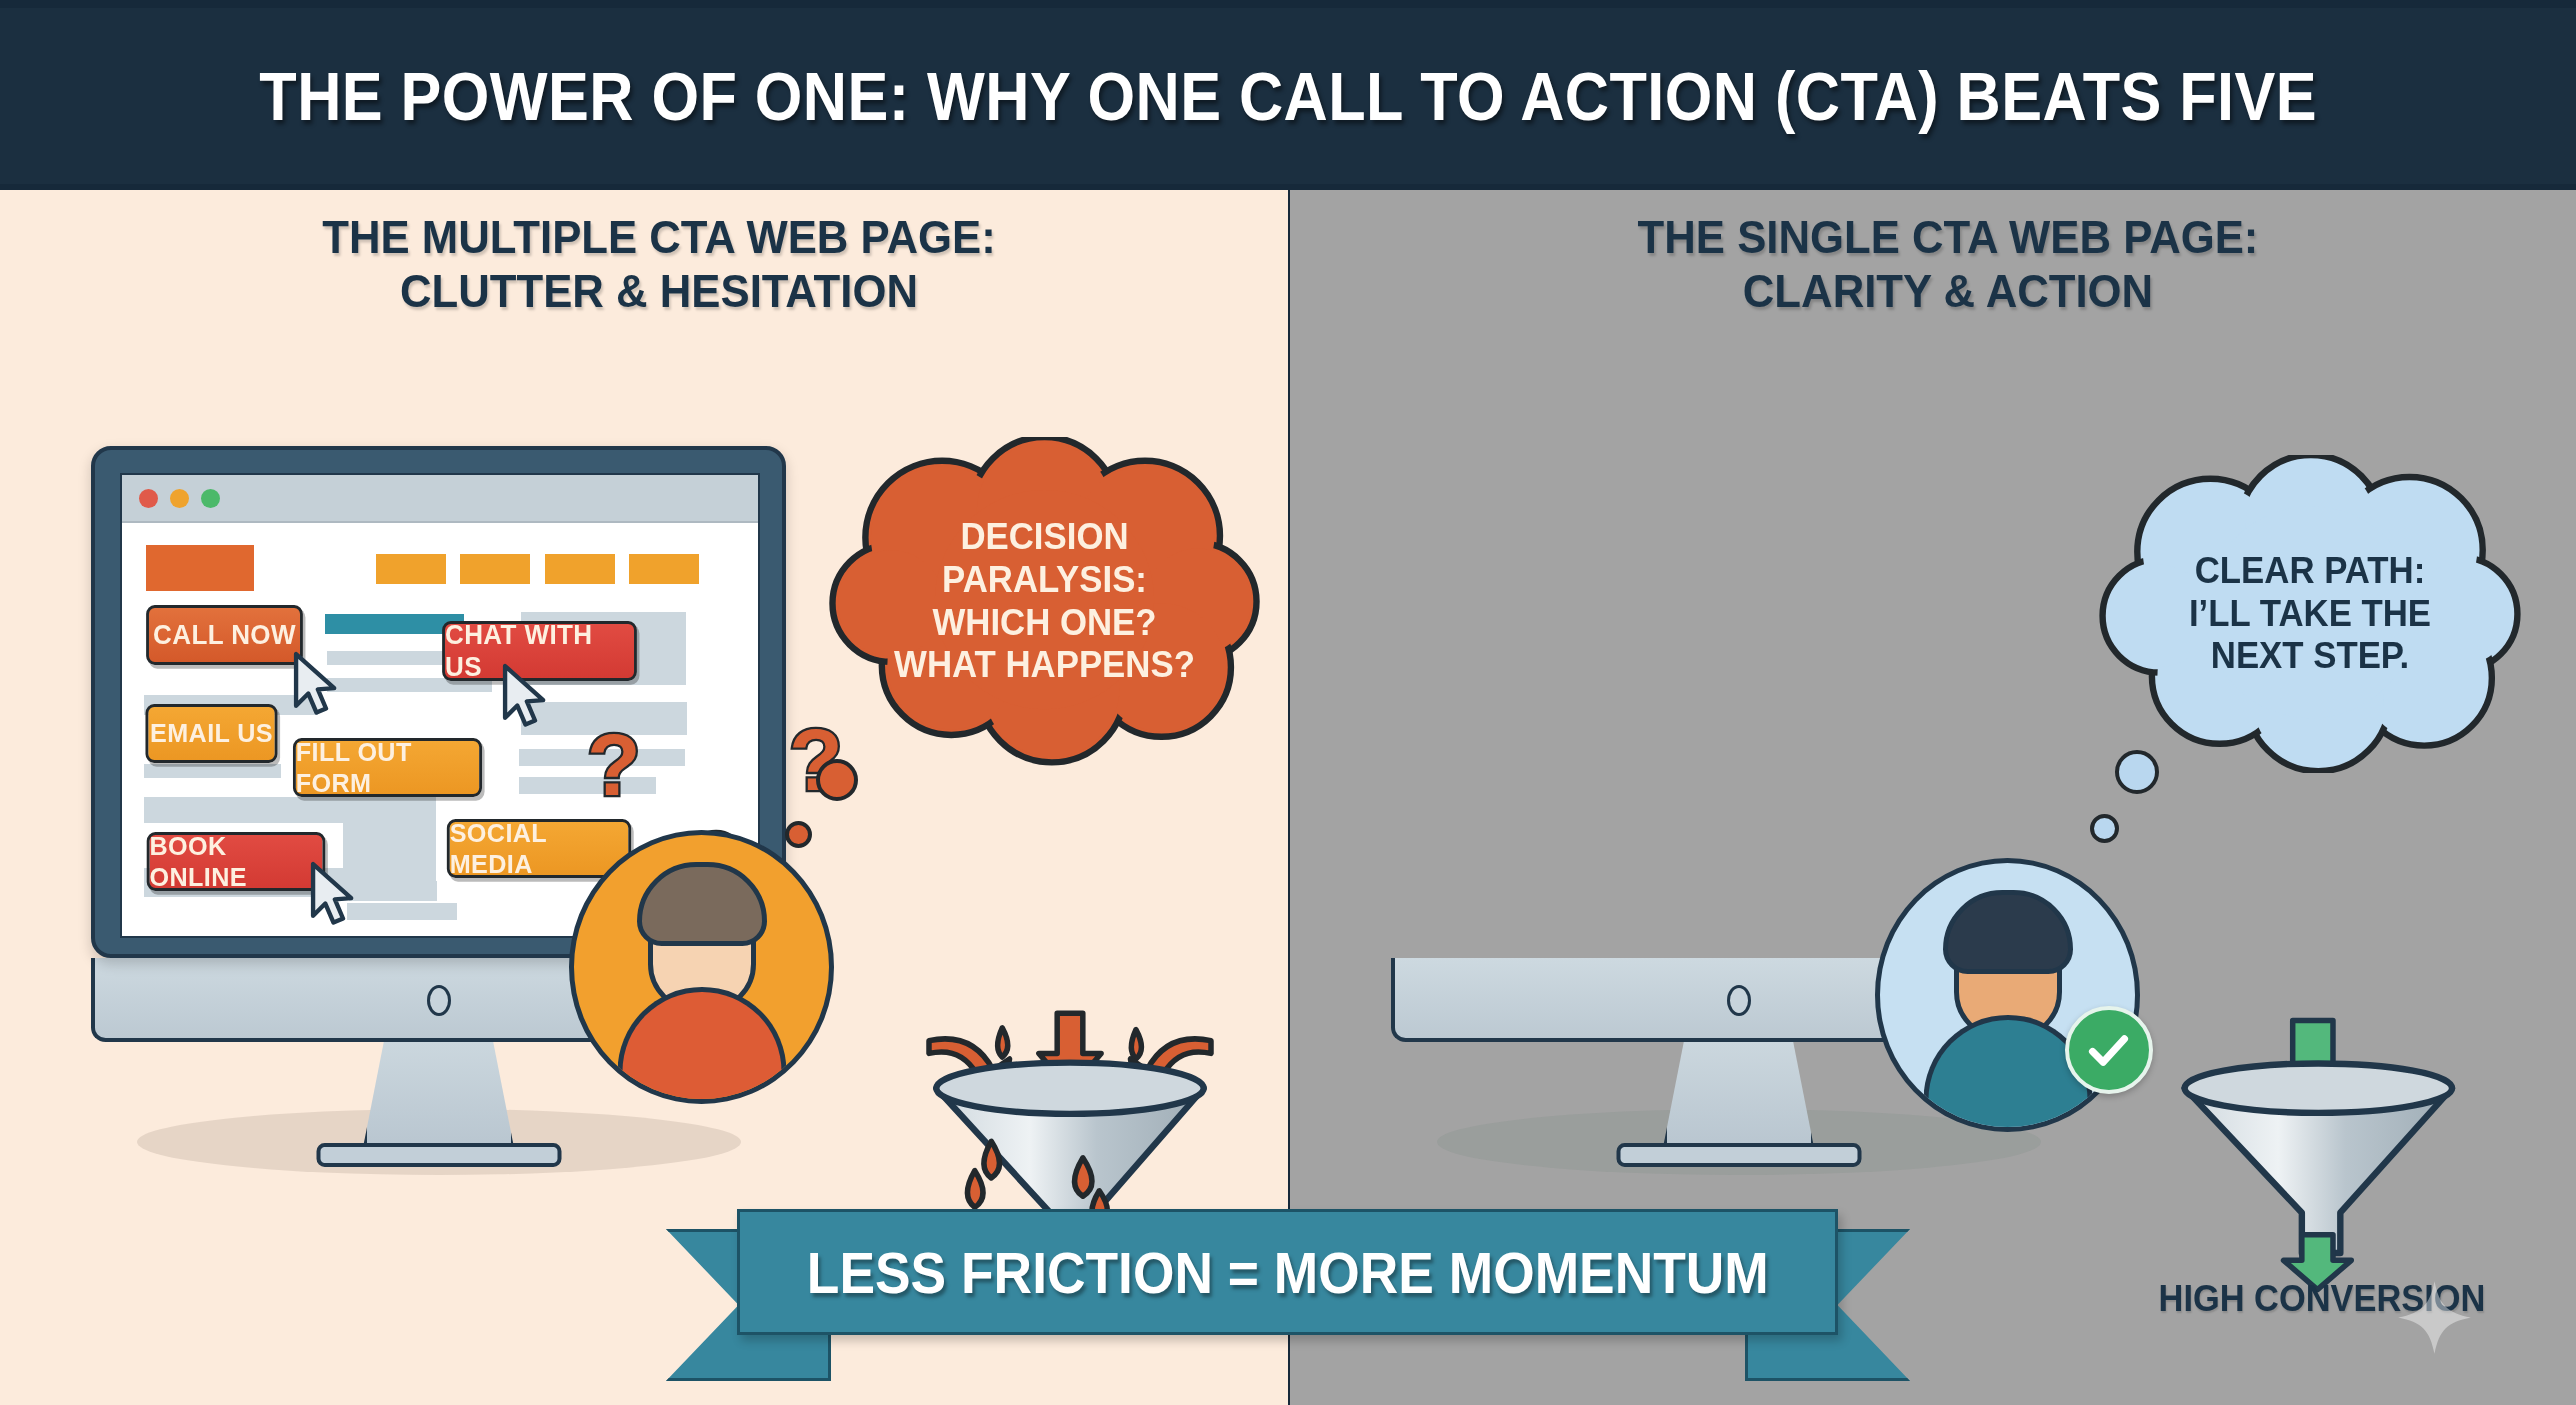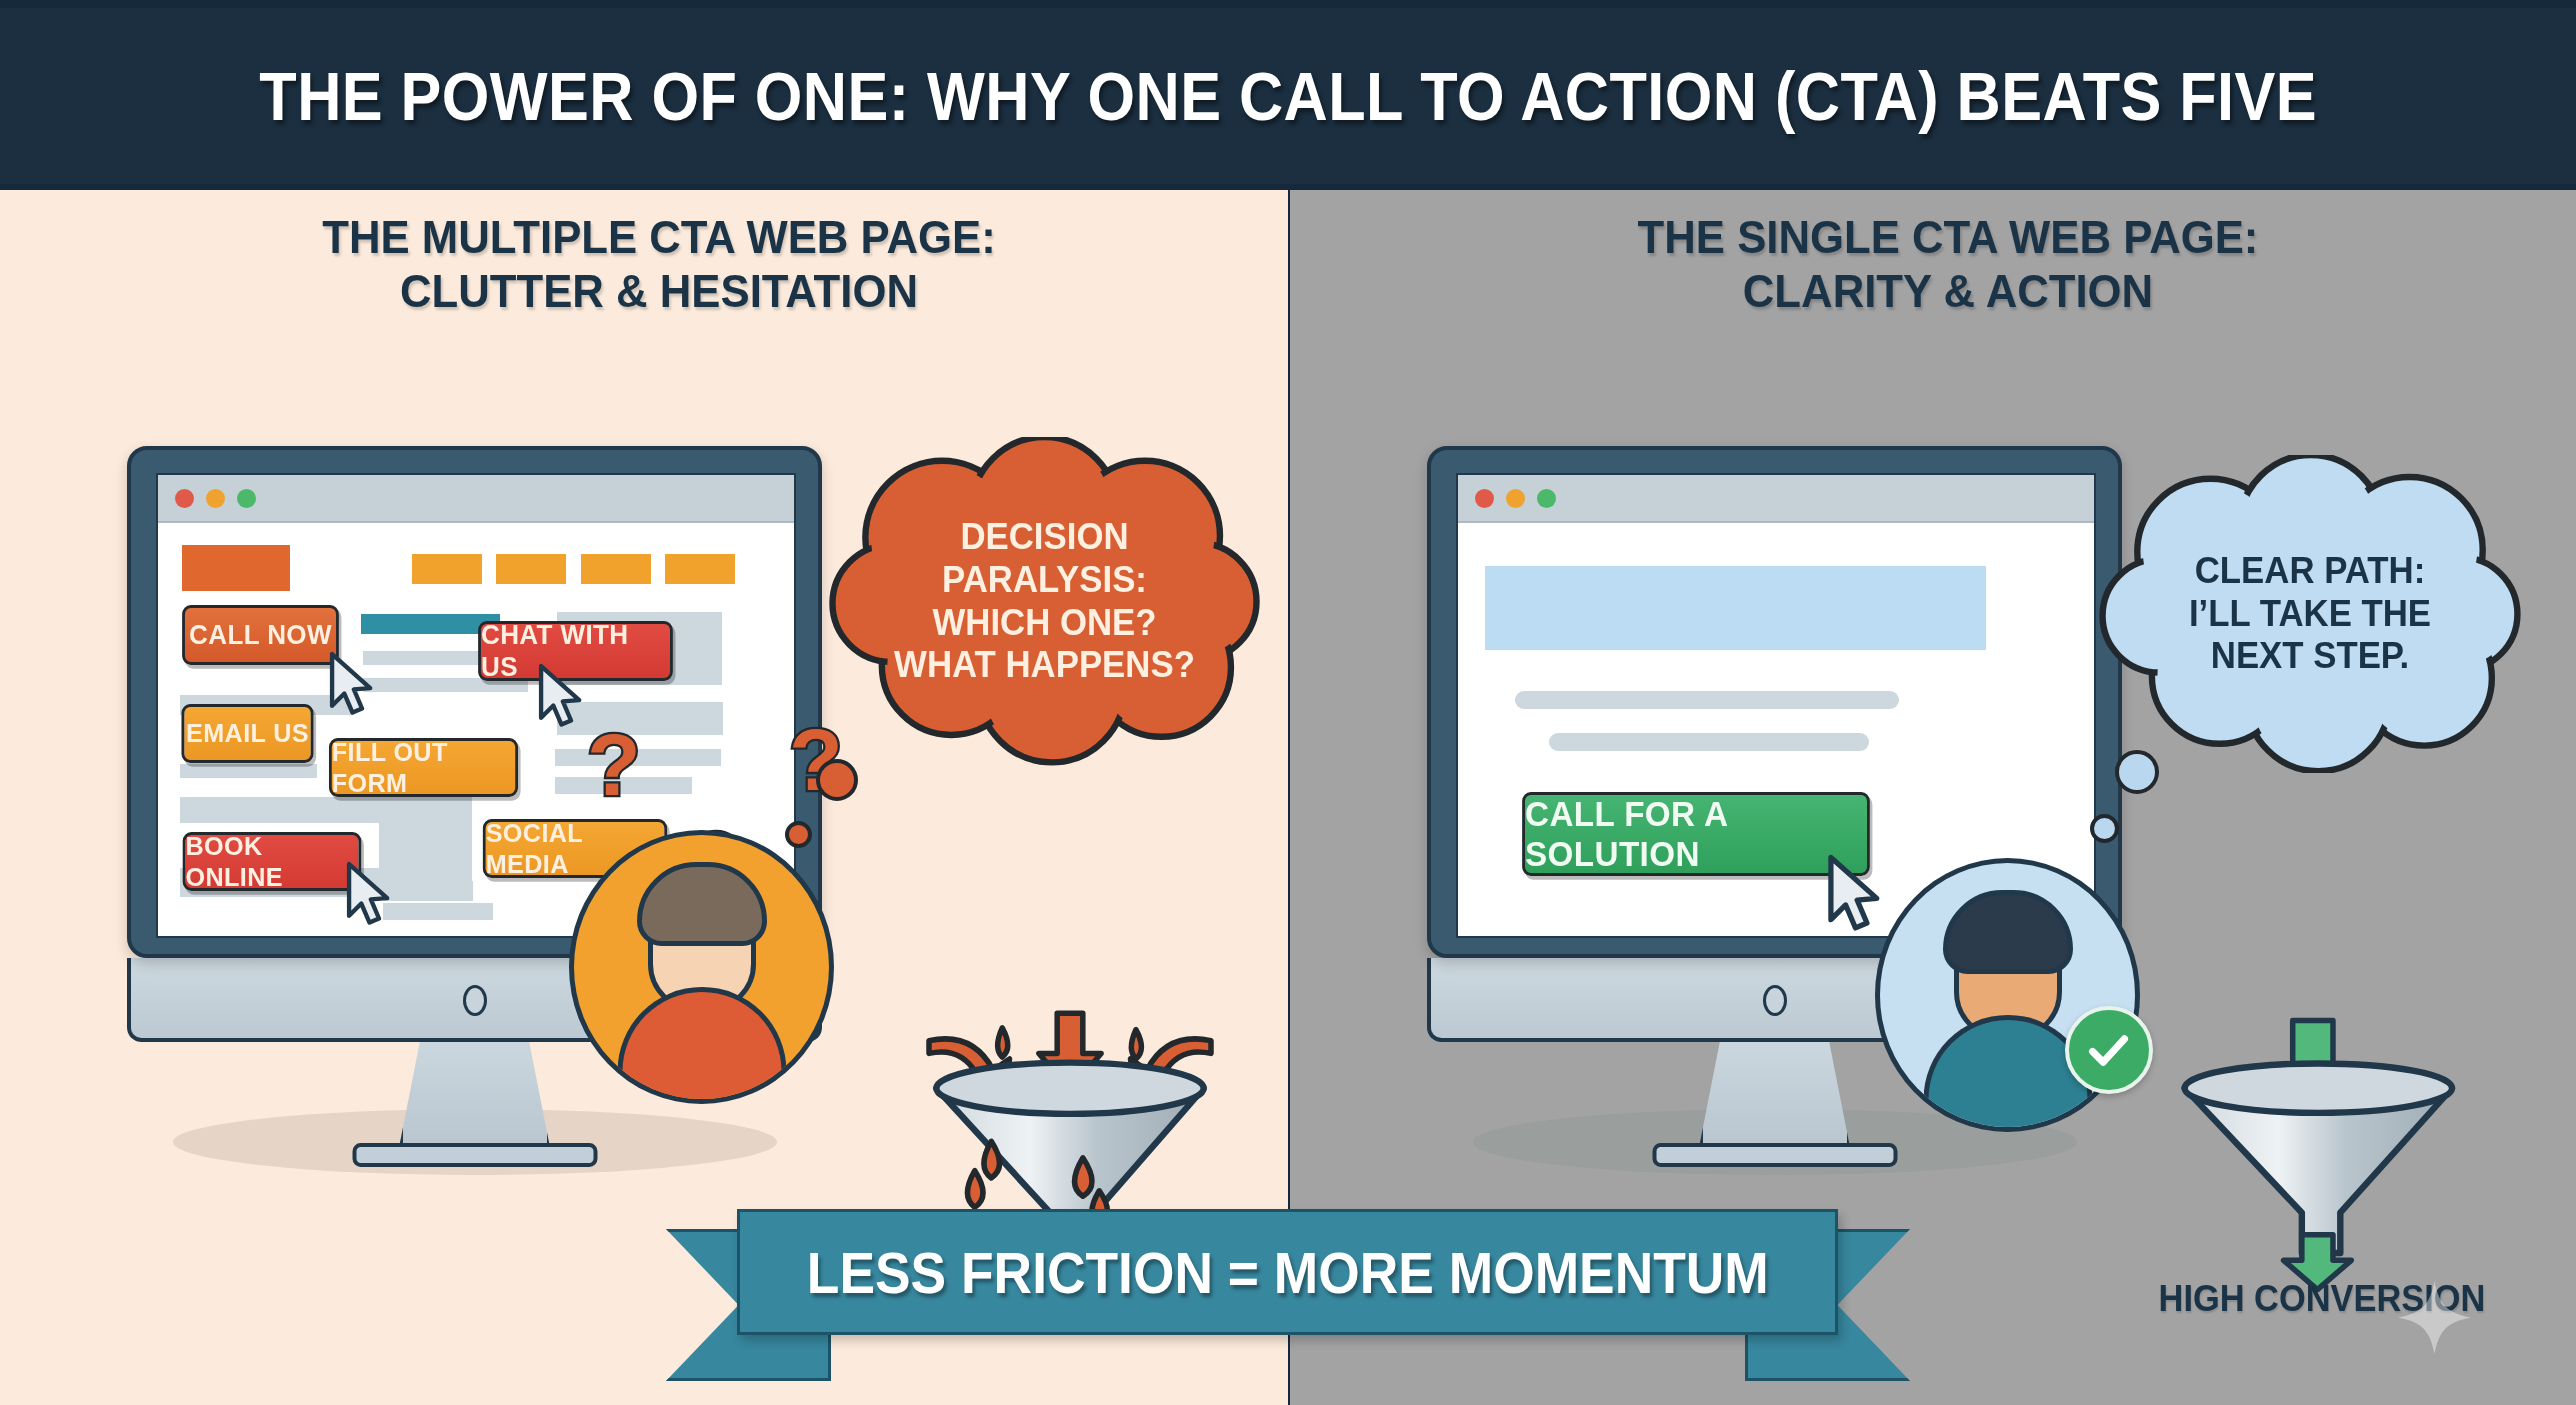--- a/index.html
+++ b/index.html
@@ -35,21 +35,21 @@
   .panel-heading {
     position:absolute; top:20px; width:100%;
     text-align:center; color:#1b3347;
     font-size:47px; font-weight:bold; line-height:1.14;
     transform:scaleX(0.93);
     text-shadow:1.8px 2.7px 2.7px rgba(0,0,0,0.18);
   }
   .panel-heading span { display:block; }
 
   
-  .monitor { position:absolute;margin-left:36px; }
+  .monitor { position:absolute; }
   .mon-shadow {
     position:absolute; left:50%; bottom:-5.5px; transform:translateX(-50%);
     width:604px; height:66px; border-radius:50%;
     background:rgba(120,100,85,0.16);
   }
   .mon-body {
     position:absolute; left:0; top:0;
     width:695px; height:512px;
     background:#3a5a70; border:4.6px solid #21374a; border-radius:20px;
     box-shadow:0 5.5px 12.8px rgba(0,0,0,0.18);
@@ -414,47 +414,20 @@
       <span>THE SINGLE CTA WEB PAGE:</span>
       <span>CLARITY &amp; ACTION</span>
     </div>
 
     <div class="monitor" style="left:101px; top:256px; width:695px; height:723px;">
       <div class="mon-shadow" style="background:rgba(100,130,110,0.14);"></div>
       <div class="mon-neck"></div>
       <div class="mon-foot"></div>
       <div class="mon-chin">
         <div class="mon-dot"></div>
-      </div>
-      <div class="mon-body">
-        <div class="screen">
-
-          <div class="chrome-bar">
-            <div class="chrome-dots">
-              <div class="cdot red"></div>
-              <div class="cdot yellow"></div>
-              <div class="cdot green"></div>
-            </div>
-          </div>
-
-          <div style="position:absolute; left:27.4px; top:91px; width:501px; height:84px; background:#bcdcf4;"></div>
-          <div class="skel" style="left:57px;  top:216px; width:384px; height:18.3px; border-radius:9.1px;"></div>
-          <div class="skel" style="left:91px; top:258px; width:320px; height:18.3px; border-radius:9.1px;"></div>
-
-          <div class="cta cta-green" style="left:55px; top:317px; width:366px; height:84px; font-size:35px;">
-            <span>CALL FOR A SOLUTION</span>
-          </div>
-
-          <div class="cursor" style="left:368px; top:379px;">
-            <svg width="59" height="79" viewBox="0 0 36 48">
-                <path d="M3 2 L3 40 L12 31 L18 45 L25 42 L19 28 L31 27 Z" fill="#e8edf1" stroke="#21374a" stroke-width="3.2" stroke-linejoin="round"></path>
-              </svg>
-          </div>
-
-        </div>
       </div>
     </div>
 
     <div class="avatar" style="left:585px; top:668px; width:265px; height:274px;">
       <div class="av-circle av-right">
         <div class="av-neck neck-right"></div>
         <div class="av-head head-right"></div>
         <div class="av-hair hair-right"></div>
         <div class="av-shoulders sh-right"></div>
       </div>

